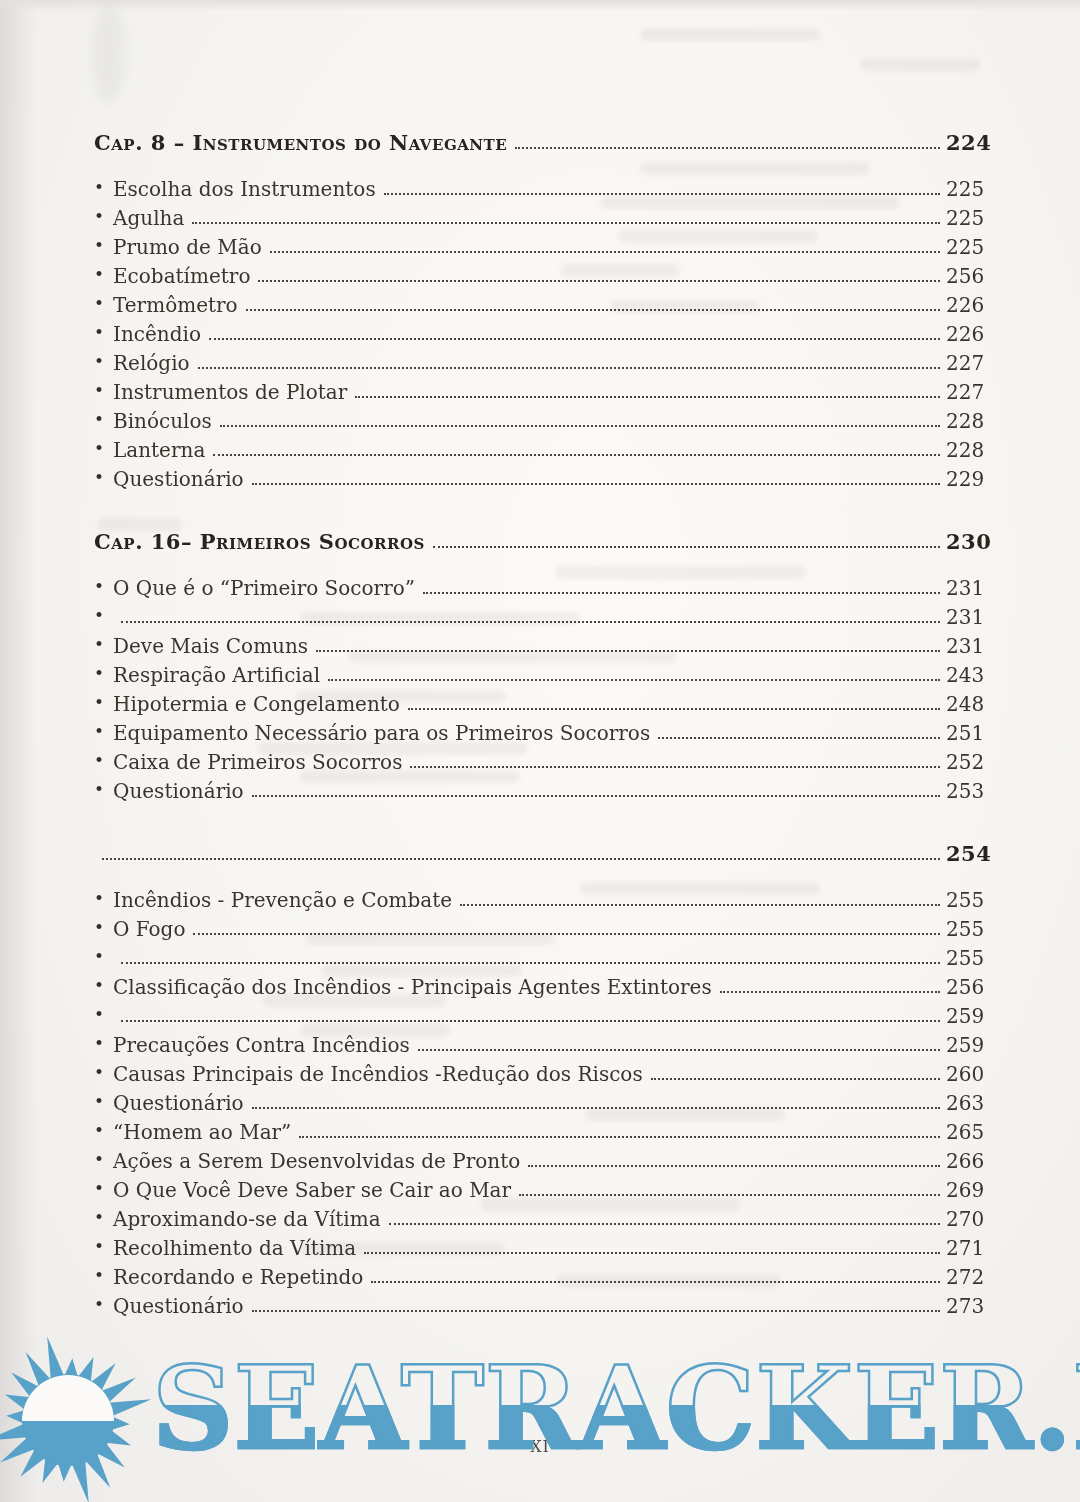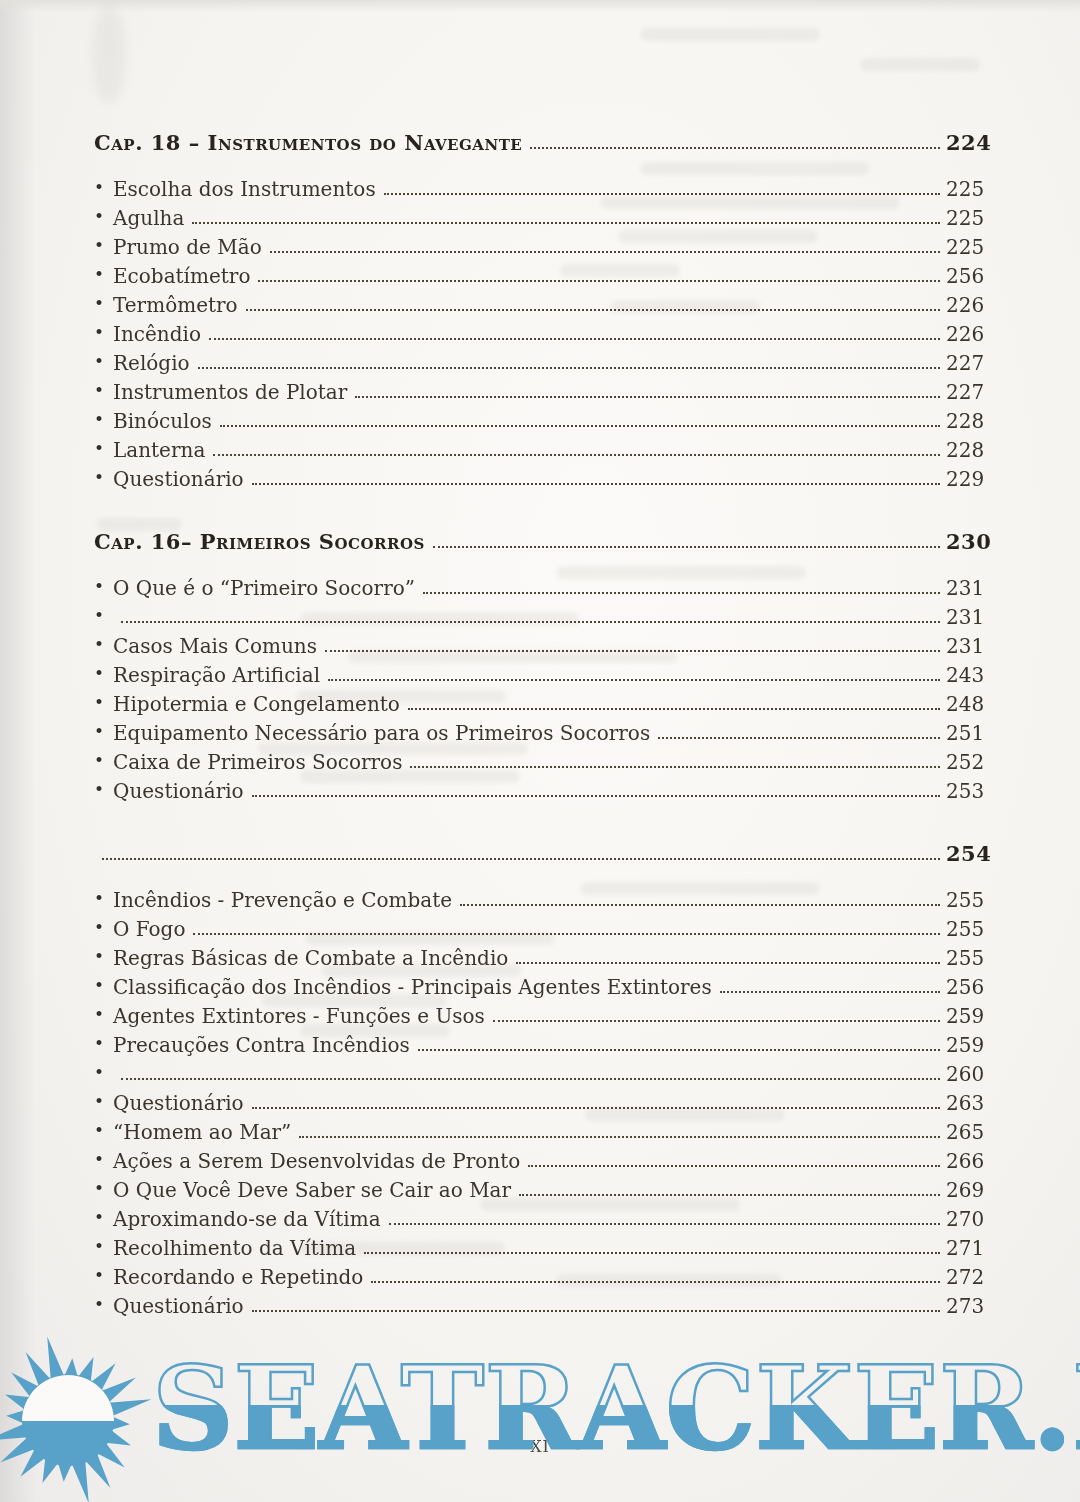--- a/index.html
+++ b/index.html
@@ -81,21 +81,21 @@
     <i style="left:585px;top:1108px;width:200px"></i>
     <i style="left:480px;top:1198px;width:260px"></i>
     <i style="left:300px;top:1242px;width:205px"></i>
     <i style="left:556px;top:1274px;width:225px"></i>
   </div>
 
   <div class="toc">
 
       <div class="row heading">
 
-        <span class="label">Cap. 18 – Instrumentos do Navegante</span>
+        <span class="label">Cap. 8 – Instrumentos do Navegante</span>
         <span class="leader"></span>
         <span class="pagenum">224</span>
       </div>
 
       <div class="row entry">
         <span class="bullet">•</span>
         <span class="label">Escolha dos Instrumentos</span>
         <span class="leader"></span>
         <span class="pagenum">225</span>
       </div>
@@ -185,21 +185,21 @@
       </div>
 
       <div class="row entry">
         <span class="bullet">•</span>
         <span class="leader"></span>
         <span class="pagenum">231</span>
       </div>
 
       <div class="row entry">
         <span class="bullet">•</span>
-        <span class="label">Casos Mais Comuns</span>
+        <span class="label">Deve Mais Comuns</span>
         <span class="leader"></span>
         <span class="pagenum">231</span>
       </div>
 
       <div class="row entry">
         <span class="bullet">•</span>
         <span class="label">Respiração Artificial</span>
         <span class="leader"></span>
         <span class="pagenum">243</span>
       </div>
@@ -247,48 +247,47 @@
 
       <div class="row entry">
         <span class="bullet">•</span>
         <span class="label">O Fogo</span>
         <span class="leader"></span>
         <span class="pagenum">255</span>
       </div>
 
       <div class="row entry">
         <span class="bullet">•</span>
-        <span class="label">Regras Básicas de Combate a Incêndio</span>
         <span class="leader"></span>
         <span class="pagenum">255</span>
       </div>
 
       <div class="row entry">
         <span class="bullet">•</span>
         <span class="label">Classificação dos Incêndios - Principais Agentes Extintores</span>
         <span class="leader"></span>
         <span class="pagenum">256</span>
       </div>
 
       <div class="row entry">
         <span class="bullet">•</span>
-        <span class="label">Agentes Extintores - Funções e Usos</span>
         <span class="leader"></span>
         <span class="pagenum">259</span>
       </div>
 
       <div class="row entry">
         <span class="bullet">•</span>
         <span class="label">Precauções Contra Incêndios</span>
         <span class="leader"></span>
         <span class="pagenum">259</span>
       </div>
 
       <div class="row entry">
         <span class="bullet">•</span>
+        <span class="label">Causas Principais de Incêndios -Redução dos Riscos</span>
         <span class="leader"></span>
         <span class="pagenum">260</span>
       </div>
 
       <div class="row entry">
         <span class="bullet">•</span>
         <span class="label">Questionário</span>
         <span class="leader"></span>
         <span class="pagenum">263</span>
       </div>

